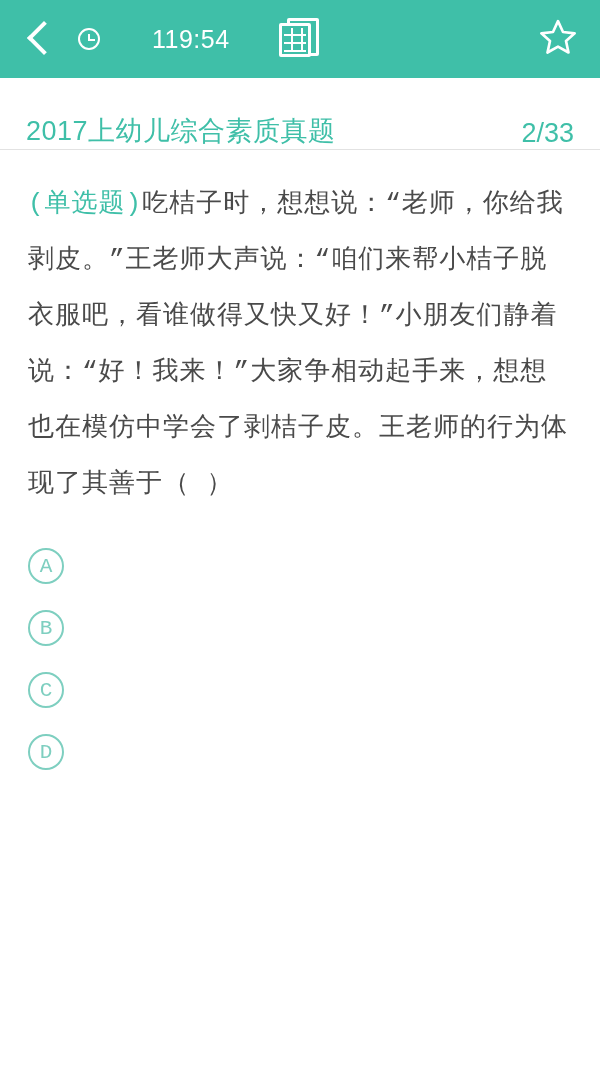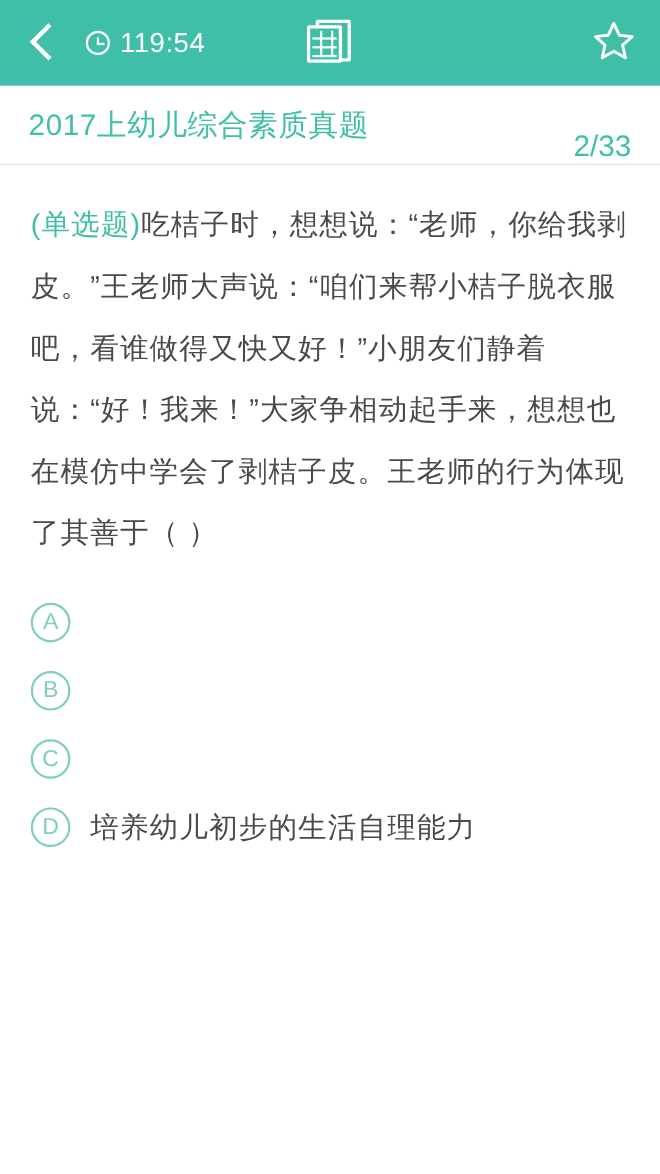--- a/index.html
+++ b/index.html
@@ -46,20 +46,21 @@
     border-left: 4px solid #ffffff;
     border-bottom: 4px solid #ffffff;
     transform: rotate(45deg);
   }
   .timer-pill {
     display: flex;
     align-items: center;
     color: #ffffff;
     font-size: 25px;
     letter-spacing: 0.5px;
+    gap: 43px;
   }
   .clock-icon {
     width: 22px;
     height: 22px;
     border: 2.5px solid #ffffff;
     border-radius: 50%;
     position: relative;
     margin-right: 9px;
     box-sizing: border-box;
   }
@@ -132,40 +133,41 @@
     width: 40px;
     height: 40px;
     cursor: pointer;
   }
 
   
   .titlebar {
     height: 72px;
     background: #ffffff;
     display: flex;
-    align-items: center;
+    align-items: flex-end;
     justify-content: space-between;
     padding: 0 26px;
     box-sizing: border-box;
     border-bottom: 1px solid #e2e2e2;
   }
   .paper-title {
     font-size: 27px;
     color: #3fbfa8;
     letter-spacing: 0.5px;
   }
   .paper-progress {
     font-size: 27px;
     color: #3fbfa8;
     margin-top: 39px;
   }
 
   
   .content {
     padding: 26px 28px 0 28px;
+    font-family: Liberation Mono, monospace;
   }
   .question-text {
     font-size: 26px;
     color: #4a4a4a;
     line-height: 56px;
     letter-spacing: 1px;
     word-break: break-all;
   }
   .qtype {
     color: #3fbfa8;
@@ -246,16 +248,15 @@
       <div class="opt-letter">A</div>
     </div>
     <div class="option">
       <div class="opt-letter">B</div>
     </div>
     <div class="option">
       <div class="opt-letter">C</div>
     </div>
     <div class="option">
       <div class="opt-letter">D</div>
-      <div class="opt-text">培养幼儿初步的生活自理能力</div>
     </div>
   </div>
 </div>
 
 </body></html>

